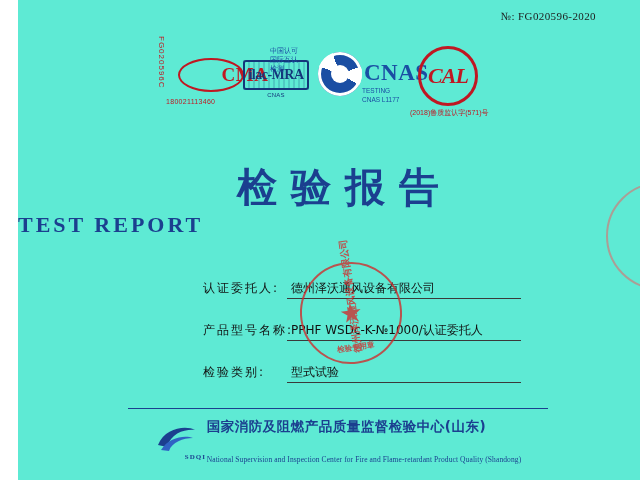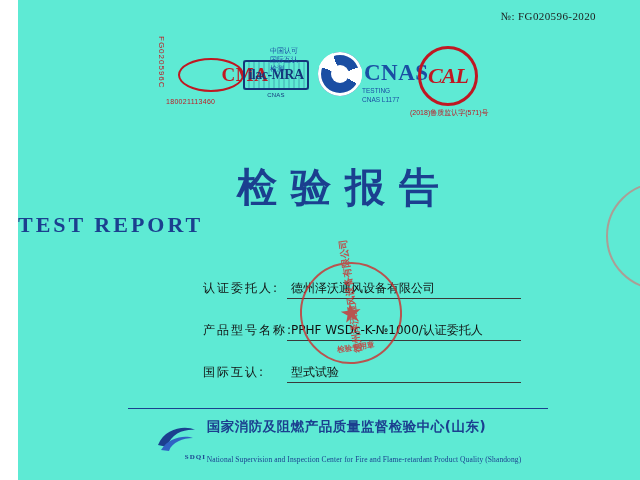--- a/index.html
+++ b/index.html
@@ -471,21 +471,21 @@
       <span class="field-label">认证委托人:</span>
       <span class="field-value">德州泽沃通风设备有限公司</span>
       <span class="field-line"></span>
     </div>
     <div class="field-row">
       <span class="field-label">产品型号名称:</span>
       <span class="field-value">PPHF WSDc-K-№1000/认证委托人</span>
       <span class="field-line"></span>
     </div>
     <div class="field-row">
-      <span class="field-label">国际互认:</span>
+      <span class="field-label">检验类别:</span>
       <span class="field-value">型式试验</span>
       <span class="field-line"></span>
     </div>
   </div>
 
   <div class="stamp">
     <div class="stamp-text">
       <span style="transform:rotate(-90deg) translate(-40px,-4px); white-space:nowrap;">德州泽沃通风设备有限公司</span>
     </div>
     <div class="stamp-star">★</div>

